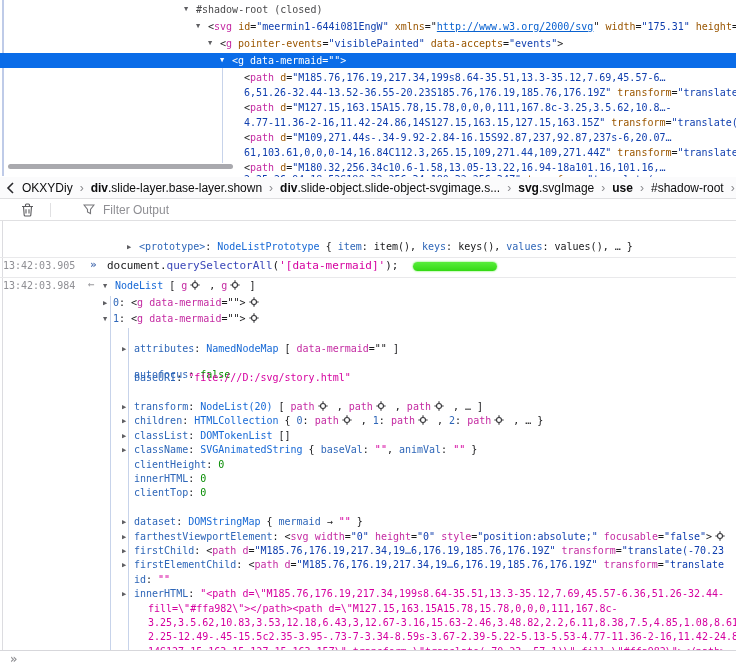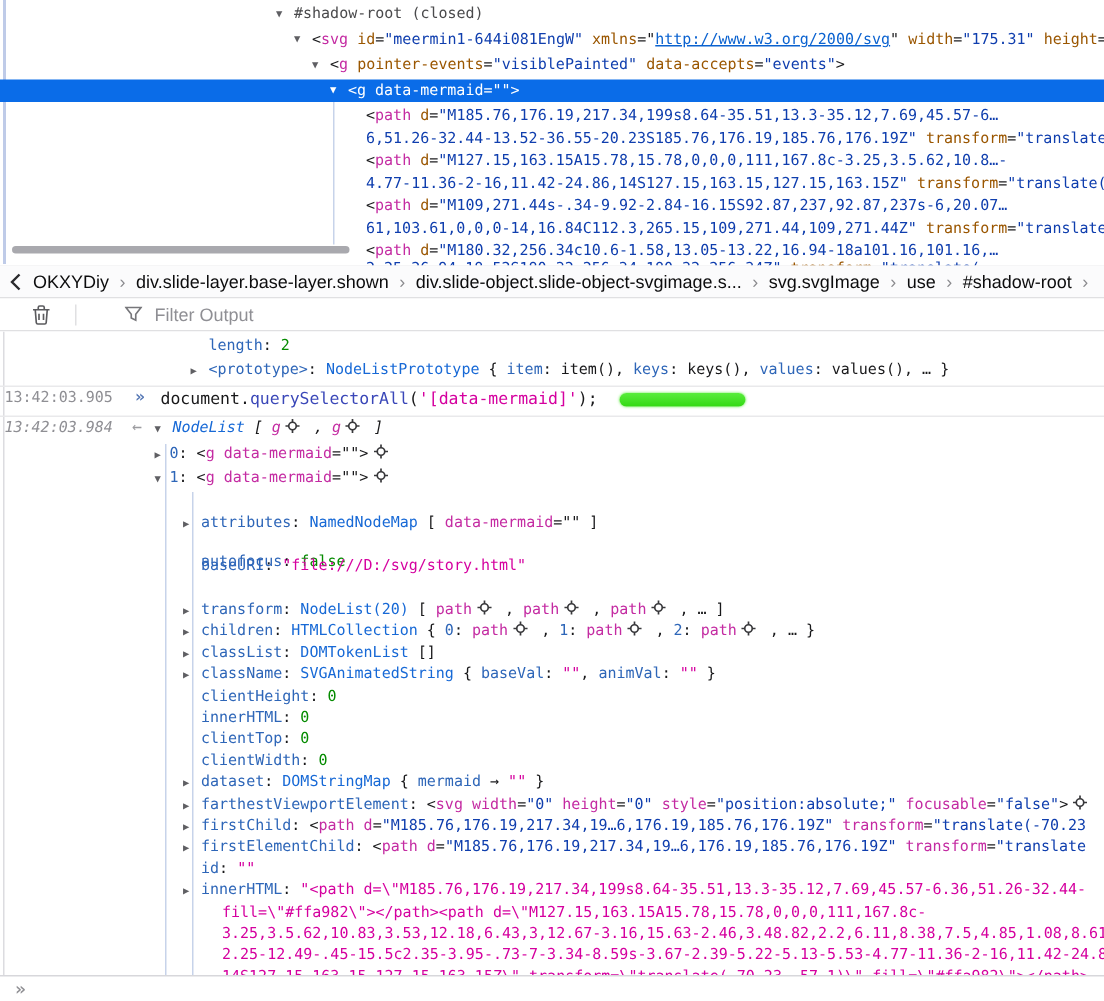--- a/index.html
+++ b/index.html
@@ -36,21 +36,21 @@
   .edge{position:absolute;}
   
   .tk-pln{color:#18181a}.tk-tag{color:#c42ba2}.tk-attr{color:#9a5600}.tk-val{color:#0f3eae}
   .tk-link{color:#0a62d0;text-decoration:underline}.tk-prop{color:#2e66b8}.tk-cls{color:#1769d6}
   .tk-str{color:#d5009f}.tk-num{color:#058b00}.tk-nul{color:#737373}.tk-shadow{color:#4a4a4c}
   .tk-meth{color:#3a47b8}.tk-w{color:#fff}
   .nodeicon{display:inline-block;vertical-align:-1px;margin:0 3px;color:#38383b;}
   
   .backbtn{display:inline-flex;align-items:center;margin-right:8px;cursor:pointer;}
   .crumb{margin:0 0;}
-  .crumb b{font-weight:400;}
+  .crumb b{font-weight:700;}
   .crumbsep{color:#8a8a8e;margin:0 7px;font-size:12px;}
   
   .tbtn{display:inline-flex;align-items:center;justify-content:center;width:26px;height:20px;margin-left:14px;cursor:pointer;}
   .tsep{width:1px;height:14px;background:#e0e0e2;margin:0 14px 0 10px;}
   #filterwrap{display:inline-flex;align-items:center;}
   #filterinput{border:none;outline:none;font-family:"Liberation Sans",sans-serif;font-size:12px;
                color:#737373;width:200px;background:transparent;margin-left:6px;}
   #filterinput::placeholder{color:#8f8f94;opacity:1;}
   
   .prompt{position:absolute;left:10px;top:1px;color:#909094;font-size:12px;font-weight:bold;letter-spacing:-1px;}
@@ -97,24 +97,23 @@
     <span id="filterwrap" style="margin-left:18px;">
       <svg width="12" height="11" viewBox="0 0 12 11">
         <path d="M1 1h10L7.5 5.5V9.5l-3-1.5V5.5z" stroke="#77777b" fill="none" stroke-width="1.1"></path>
       </svg>
       <input id="filterinput" type="text" placeholder="Filter Output" style="">
     </span>
   </div>
 
   <div id="cout">
     <div class="edge" style="left:2px;top:0;width:1px;height:429px;background:#dcdce0"></div>
-  <div class="trow" style="top: 3px;"><span class="tx" style="left: 139px;"><span class="tk-prop">length</span><span class="tk-pln">: </span><span class="tk-num">2</span></span></div>
       <div class="trow" style="top: 19px;"><span class="arr" style="left: 127px;">▶</span><span class="tx" style="left: 139px;"><span class="tk-prop">&lt;prototype&gt;</span><span class="tk-pln">: </span><span class="tk-cls">NodeListPrototype</span><span class="tk-pln"> { </span><span class="tk-prop">item</span><span class="tk-pln">: </span><span class="tk-pln">item()</span><span class="tk-pln">, </span><span class="tk-prop">keys</span><span class="tk-pln">: </span><span class="tk-pln">keys()</span><span class="tk-pln">, </span><span class="tk-prop">values</span><span class="tk-pln">: </span><span class="tk-pln">values()</span><span class="tk-pln">, … }</span></span></div>
       <div class="trow cmd" style="top: 38px;"><span class="ts">13:42:03.905</span><span class="gut in" style="left: 90px;">»</span><span class="tx" style="left: 107px;"><span class="tk-pln">document</span><span class="tk-pln">.</span><span class="tk-meth">querySelectorAll</span><span class="tk-pln">(</span><span class="tk-str">'[data-mermaid]'</span><span class="tk-pln">);</span></span><span class="marker" style="left: 413px; top: 3px; width: 84px; height: 9px;"></span></div>
-      <div class="trow" style="top: 58px; font-style: italic;"><span class="ts">13:42:03.984</span><span class="gut out" style="left: 88px;">←</span><span class="arr" style="left: 103px;">▼</span><span class="tx" style="left: 115px;"><span class="tk-cls">NodeList</span><span class="tk-pln"> [ </span><span class="tk-tag">g</span><span class="nodeicon"><svg width="10" height="10" viewBox="0 0 16 16">
+      <div class="trow" style="top: 58px;"><span class="ts">13:42:03.984</span><span class="gut out" style="left: 88px;">←</span><span class="arr" style="left: 103px;">▼</span><span class="tx" style="left: 115px;"><span class="tk-cls">NodeList</span><span class="tk-pln"> [ </span><span class="tk-tag">g</span><span class="nodeicon"><svg width="10" height="10" viewBox="0 0 16 16">
               <circle cx="8" cy="8" r="4" fill="none" stroke="currentColor" stroke-width="1.8"></circle>
               <path d="M8 0.5v3.4M8 12.1v3.4M0.5 8h3.4M12.1 8h3.4" stroke="currentColor" stroke-width="1.8"></path>
             </svg></span><span class="tk-pln"> , </span><span class="tk-tag">g</span><span class="nodeicon"><svg width="10" height="10" viewBox="0 0 16 16">
               <circle cx="8" cy="8" r="4" fill="none" stroke="currentColor" stroke-width="1.8"></circle>
               <path d="M8 0.5v3.4M8 12.1v3.4M0.5 8h3.4M12.1 8h3.4" stroke="currentColor" stroke-width="1.8"></path>
             </svg></span><span class="tk-pln"> ]</span></span></div>
       <div class="trow" style="top: 75px;"><span class="arr" style="left: 103px;">▶</span><span class="tx" style="left: 113px;"><span class="tk-prop">0</span><span class="tk-pln">: &lt;</span><span class="tk-tag">g</span><span class="tk-pln"> </span><span class="tk-tag">data-mermaid</span><span class="tk-pln">=""&gt;</span><span class="nodeicon"><svg width="10" height="10" viewBox="0 0 16 16">
               <circle cx="8" cy="8" r="4" fill="none" stroke="currentColor" stroke-width="1.8"></circle>
               <path d="M8 0.5v3.4M8 12.1v3.4M0.5 8h3.4M12.1 8h3.4" stroke="currentColor" stroke-width="1.8"></path>
             </svg></span></span></div>
@@ -143,21 +142,20 @@
               <path d="M8 0.5v3.4M8 12.1v3.4M0.5 8h3.4M12.1 8h3.4" stroke="currentColor" stroke-width="1.8"></path>
             </svg></span><span class="tk-pln"> , </span><span class="tk-prop">2</span><span class="tk-pln">: </span><span class="tk-tag">path</span><span class="nodeicon"><svg width="10" height="10" viewBox="0 0 16 16">
               <circle cx="8" cy="8" r="4" fill="none" stroke="currentColor" stroke-width="1.8"></circle>
               <path d="M8 0.5v3.4M8 12.1v3.4M0.5 8h3.4M12.1 8h3.4" stroke="currentColor" stroke-width="1.8"></path>
             </svg></span><span class="tk-pln"> , … }</span></span></div>
       <div class="trow" style="top: 208px;"><span class="arr" style="left: 122px;">▶</span><span class="tx" style="left: 134px;"><span class="tk-prop">classList</span><span class="tk-pln">: </span><span class="tk-cls">DOMTokenList</span><span class="tk-pln"> []</span></span></div>
       <div class="trow" style="top: 222px;"><span class="arr" style="left: 122px;">▶</span><span class="tx" style="left: 134px;"><span class="tk-prop">className</span><span class="tk-pln">: </span><span class="tk-cls">SVGAnimatedString</span><span class="tk-pln"> { </span><span class="tk-prop">baseVal</span><span class="tk-pln">: </span><span class="tk-str">""</span><span class="tk-pln">, </span><span class="tk-prop">animVal</span><span class="tk-pln">: </span><span class="tk-str">""</span><span class="tk-pln"> }</span></span></div>
       <div class="trow" style="top: 237px;"><span class="tx" style="left: 134px;"><span class="tk-prop">clientHeight</span><span class="tk-pln">: </span><span class="tk-num">0</span></span></div>
       <div class="trow" style="top: 251px;"><span class="tx" style="left: 134px;"><span class="tk-prop">innerHTML</span><span class="tk-pln">: </span><span class="tk-num">0</span></span></div>
       <div class="trow" style="top: 265px;"><span class="tx" style="left: 134px;"><span class="tk-prop">clientTop</span><span class="tk-pln">: </span><span class="tk-num">0</span></span></div>
-      <div class="trow" style="top: 280px;"><span class="tx" style="left: 134px;"><span class="tk-prop">clientWidth</span><span class="tk-pln">: </span><span class="tk-num">0</span></span></div>
       <div class="trow" style="top: 294px;"><span class="arr" style="left: 122px;">▶</span><span class="tx" style="left: 134px;"><span class="tk-prop">dataset</span><span class="tk-pln">: </span><span class="tk-cls">DOMStringMap</span><span class="tk-pln"> { </span><span class="tk-prop">mermaid</span><span class="tk-pln"> → </span><span class="tk-str">""</span><span class="tk-pln"> }</span></span></div>
       <div class="trow" style="top: 309px;"><span class="arr" style="left: 122px;">▶</span><span class="tx" style="left: 134px;"><span class="tk-prop">farthestViewportElement</span><span class="tk-pln">: &lt;</span><span class="tk-tag">svg</span><span class="tk-pln"> </span><span class="tk-tag">width</span><span class="tk-pln">=</span><span class="tk-val">"0"</span><span class="tk-pln"> </span><span class="tk-tag">height</span><span class="tk-pln">=</span><span class="tk-val">"0"</span><span class="tk-pln"> </span><span class="tk-tag">style</span><span class="tk-pln">=</span><span class="tk-val">"position:absolute;"</span><span class="tk-pln"> </span><span class="tk-tag">focusable</span><span class="tk-pln">=</span><span class="tk-val">"false"</span><span class="tk-pln">&gt;</span><span class="nodeicon"><svg width="10" height="10" viewBox="0 0 16 16">
               <circle cx="8" cy="8" r="4" fill="none" stroke="currentColor" stroke-width="1.8"></circle>
               <path d="M8 0.5v3.4M8 12.1v3.4M0.5 8h3.4M12.1 8h3.4" stroke="currentColor" stroke-width="1.8"></path>
             </svg></span></span></div>
       <div class="trow" style="top: 323px;"><span class="arr" style="left: 122px;">▶</span><span class="tx" style="left: 134px;"><span class="tk-prop">firstChild</span><span class="tk-pln">: &lt;</span><span class="tk-tag">path</span><span class="tk-pln"> </span><span class="tk-tag">d</span><span class="tk-pln">=</span><span class="tk-val">"M185.76,176.19,217.34,19…6,176.19,185.76,176.19Z"</span><span class="tk-pln"> </span><span class="tk-tag">transform</span><span class="tk-pln">=</span><span class="tk-val">"translate(-70.23</span></span></div>
       <div class="trow" style="top: 337px;"><span class="arr" style="left: 122px;">▶</span><span class="tx" style="left: 134px;"><span class="tk-prop">firstElementChild</span><span class="tk-pln">: &lt;</span><span class="tk-tag">path</span><span class="tk-pln"> </span><span class="tk-tag">d</span><span class="tk-pln">=</span><span class="tk-val">"M185.76,176.19,217.34,19…6,176.19,185.76,176.19Z"</span><span class="tk-pln"> </span><span class="tk-tag">transform</span><span class="tk-pln">=</span><span class="tk-val">"translate</span></span></div>
       <div class="trow" style="top: 352px;"><span class="tx" style="left: 134px;"><span class="tk-prop">id</span><span class="tk-pln">: </span><span class="tk-str">""</span></span></div>
       <div class="trow" style="top: 366px;"><span class="arr" style="left: 122px;">▶</span><span class="tx" style="left: 134px;"><span class="tk-prop">innerHTML</span><span class="tk-pln">: </span><span class="tk-str">"&lt;path d=\"M185.76,176.19,217.34,199s8.64-35.51,13.3-35.12,7.69,45.57-6.36,51.26-32.44-</span></span></div>
       <div class="trow" style="top: 381px;"><span class="tx" style="left: 148px;"><span class="tk-str">fill=\"#ffa982\"&gt;&lt;/path&gt;&lt;path d=\"M127.15,163.15A15.78,15.78,0,0,0,111,167.8c-</span></span></div>

